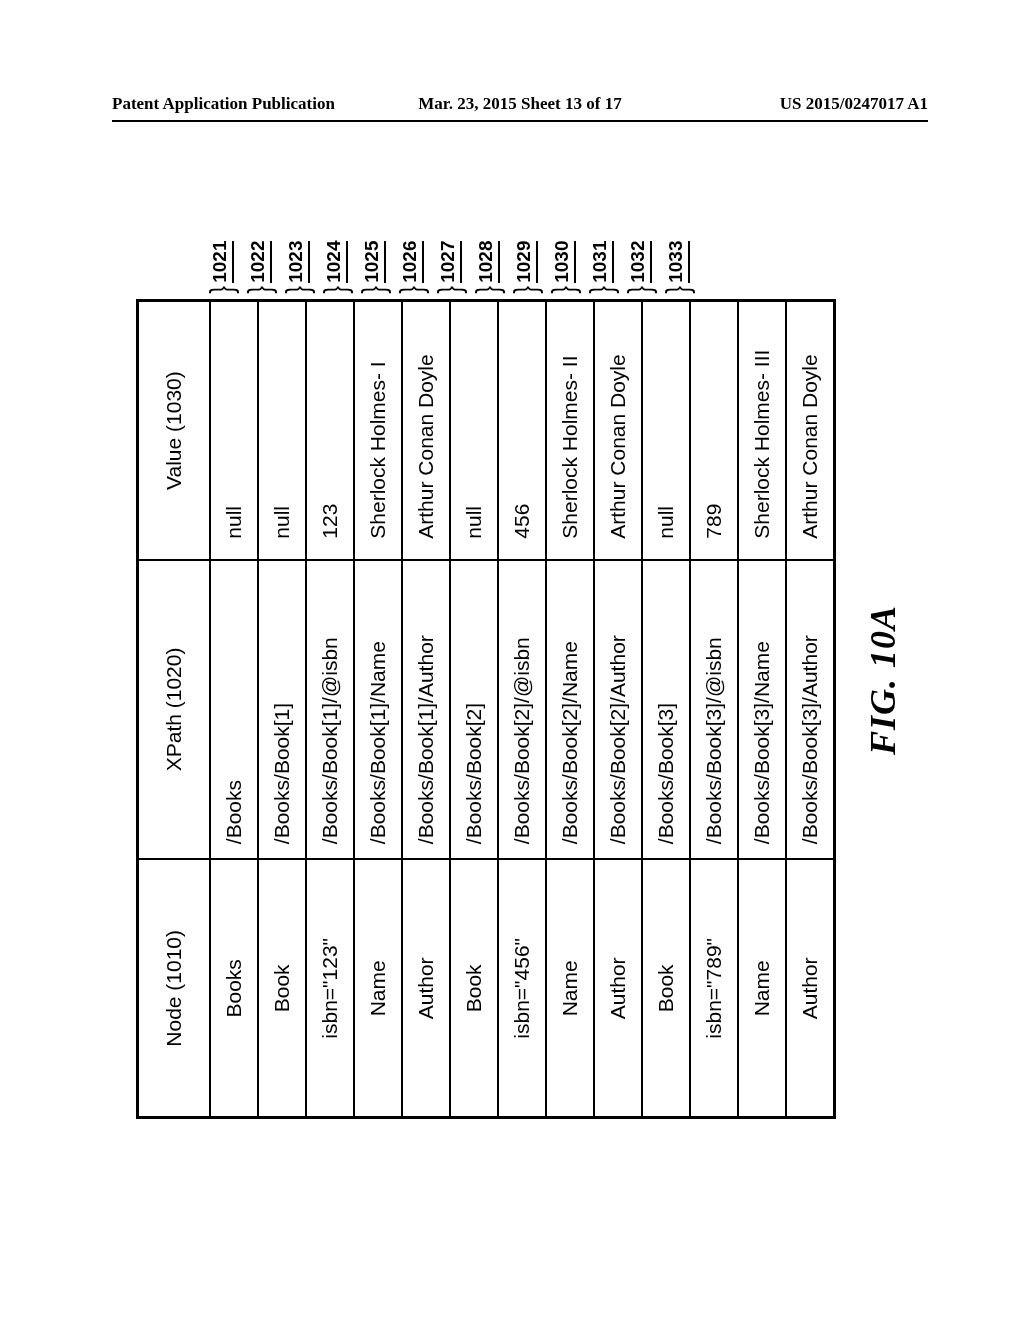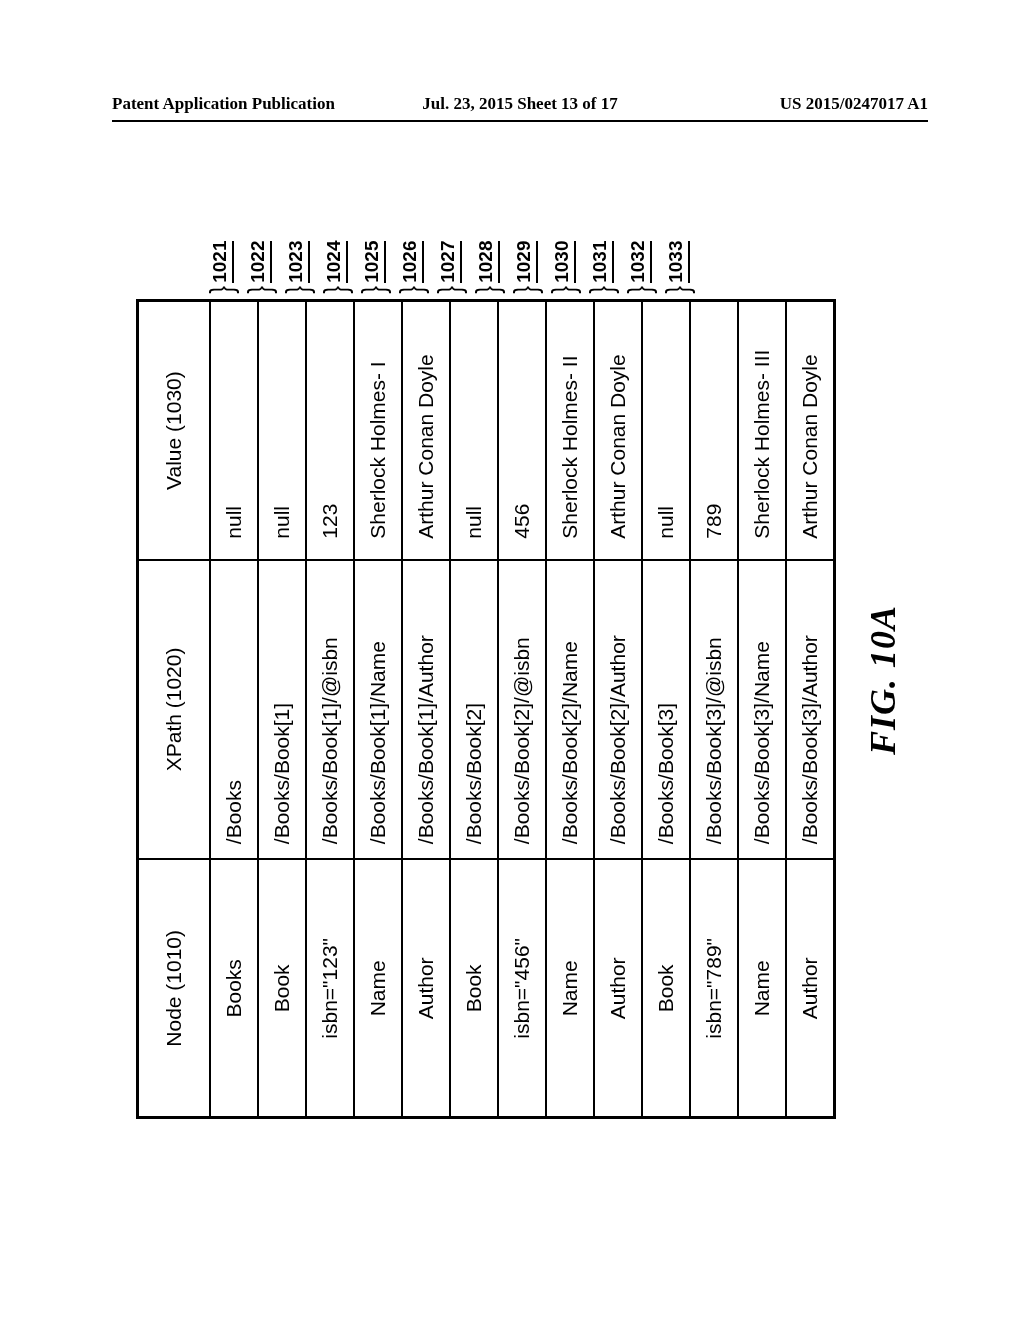--- a/index.html
+++ b/index.html
@@ -128,21 +128,21 @@
     align-items: flex-start;
   }
 </style>
 </head>
 <body>
 
 <div class="page">
 
   <div class="header">
     <span>Patent Application Publication</span>
-    <span class="center">Jul. 23, 2015  Sheet 13 of 17</span>
+    <span class="center">Mar. 23, 2015  Sheet 13 of 17</span>
     <span>US 2015/0247017 A1</span>
   </div>
   <div class="header-rule"></div>
 
   <div class="landscape-wrap">
     <div class="fig-block">
       <div class="tbl-and-refs">
         <table class="fig">
           <colgroup>
             <col class="node-col">

